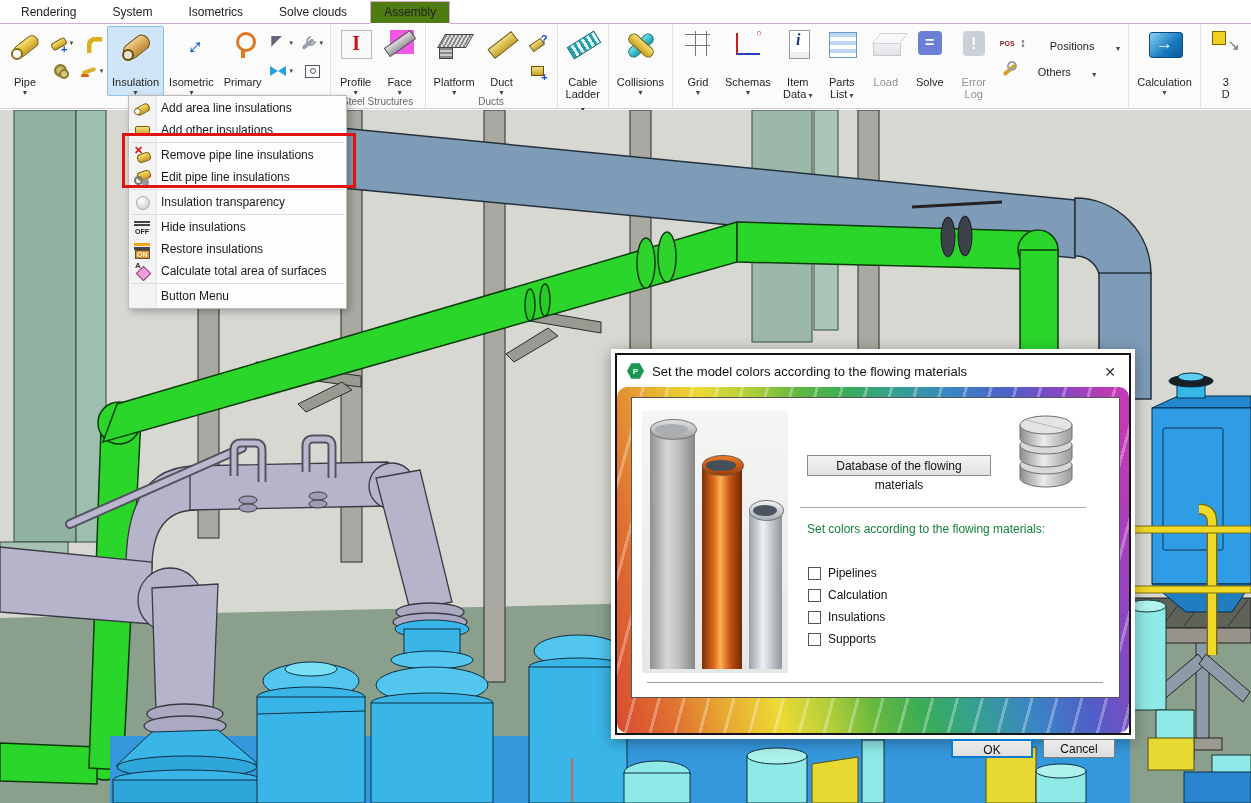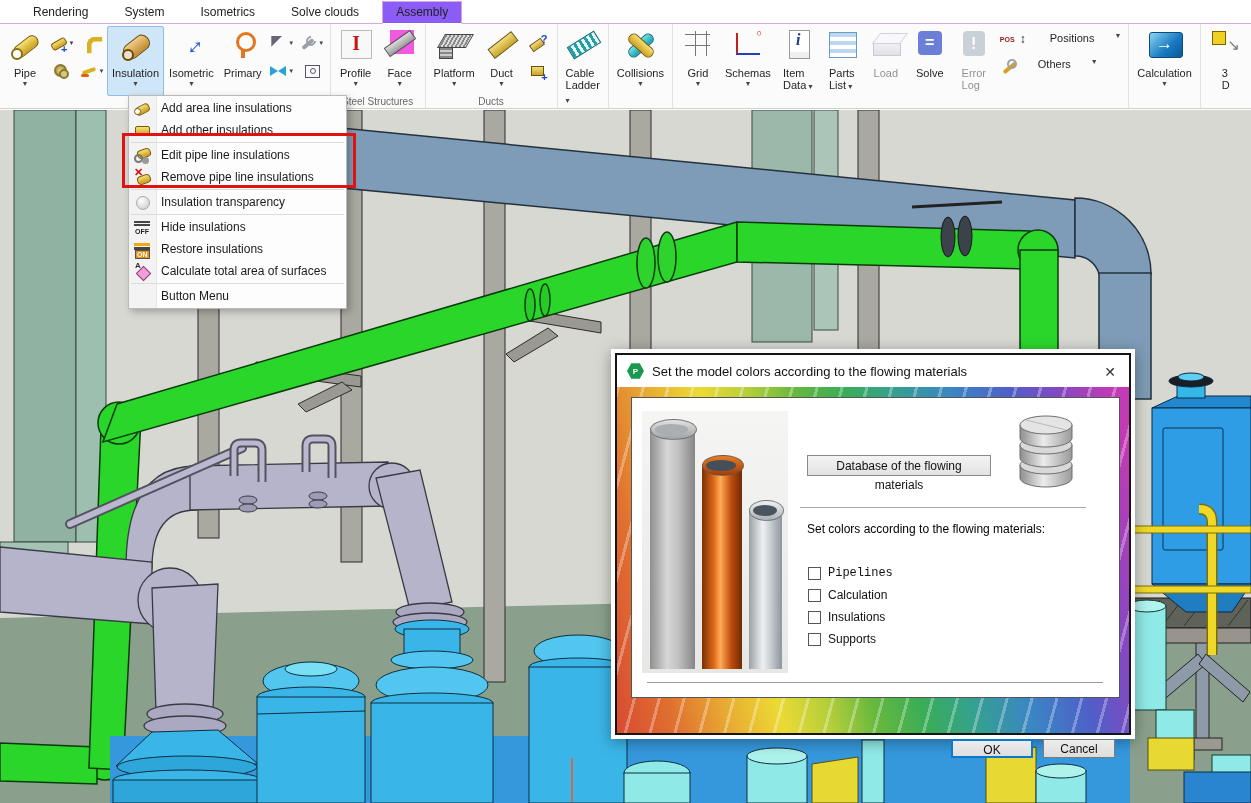--- a/index.html
+++ b/index.html
@@ -1,37 +1,37 @@
 <!DOCTYPE html>
 <html><head>
 <meta charset="utf-8">
 <style>
   html,body{margin:0;padding:0;background:#fff;}
   *{box-sizing:border-box;}
   #app{position:relative;width:1251px;height:803px;overflow:hidden;font-family:"Liberation Sans",sans-serif;background:#fff;}
 
   
-  .tabs{height:24px;display:flex;align-items:flex-end;background:#fff;border-bottom:1px solid #d9a7d9;padding-left:20px;}
+  .tabs{height:24px;display:flex;align-items:flex-end;background:#fff;border-bottom:1px solid #d9a7d9;padding-left:8px;}
   .tab{padding:3px 13px 4px;font-size:12px;color:#222;margin-right:10px;cursor:default;}
-  .tab.active{border:1px solid #d9a7d9;border-bottom:1px solid #fff;margin-bottom:-1px;background:#8b5cf6;}
+  .tab.active{border:1px solid #d9a7d9;border-bottom:1px solid #fff;margin-bottom:-1px;background:#4d7c0f;}
   .ribbon-body{height:85px;display:flex;background:#fbfbfc;border-bottom:1px solid #cfcfcf;}
   .rgroup{position:relative;display:flex;align-items:flex-start;padding:2px 3px 13px;border-right:1px solid #e3e3e5;}
   .glabel{position:absolute;bottom:1px;left:0;right:0;text-align:center;font-size:10px;color:#68686d;white-space:nowrap;}
   .btn{cursor:default;}
   .btn.big{display:flex;flex-direction:column;align-items:center;padding:1px 4px 0;min-width:42px;height:70px;font-size:11px;color:#1f1f1f;border:1px solid transparent;border-radius:2px;}
-  .btn.big .lbl{text-align:left;line-height:12px;white-space:pre-line;margin-top:6px;}
+  .btn.big .lbl{text-align:center;line-height:12px;white-space:pre-line;margin-top:15px;}
   .btn.big .arr{font-size:7px;color:#444;margin-top:1px;line-height:7px;}
   .ain{font-size:8px;color:#444;}
   .btn.hl{background:#cfe6f8;border-color:#8ebfe8;}
   .btn.dis{opacity:.5;}
   .stackcol{display:flex;flex-direction:column;gap:5px;margin:5px 1px 0;}
   .widecol{gap:6px;margin-top:6px;}
   .btn.sm{width:28px;height:23px;display:flex;align-items:center;justify-content:center;}
   .sarr{font-size:6px;color:#444;margin-left:1px;}
-  .btn.wd{display:flex;align-items:flex-start;gap:20px;font-size:11px;height:20px;padding:0 3px;color:#1f1f1f;}
+  .btn.wd{display:flex;align-items:flex-end;gap:20px;font-size:11px;height:20px;padding:0 3px;color:#1f1f1f;}
   .btn.wd .arr{font-size:7px;color:#444;}
 
   
   .ic{position:relative;width:34px;height:32px;margin:1px auto 0;flex:none;}
   .ic2{position:relative;width:18px;height:18px;flex:none;}
   .ic-pipe::before{content:"";position:absolute;left:4px;top:11px;width:26px;height:11px;border-radius:6px;background:linear-gradient(180deg,#f8e070,#caa020);border:1px solid #7a5c00;transform:rotate(-38deg);}
   .ic-pipe::after{content:"";position:absolute;left:3px;top:19px;width:8px;height:8px;border-radius:50%;background:#fff;border:2px solid #8a6c10;}
   .ic-insulation::before{content:"";position:absolute;left:3px;top:10px;width:27px;height:14px;border-radius:7px;background:linear-gradient(180deg,#f0cc88,#c08a30);border:1px solid #6a4a00;transform:rotate(-38deg);}
   .ic-insulation::after{content:"";position:absolute;left:3px;top:20px;width:8px;height:8px;border-radius:50%;background:#e8e0d0;border:2px solid #6a4a00;}
   .ic-isometric::before{content:"↔";position:absolute;left:7px;top:2px;font-size:23px;color:#1b5ac8;transform:rotate(-45deg);}
@@ -113,39 +113,39 @@
   .annotation-box{position:absolute;left:122px;top:133px;width:234px;height:55px;border:3px solid #e01212;z-index:30;pointer-events:none;}
 
   
   .dialog{position:absolute;left:611px;top:349px;width:524px;height:390px;background:#fff;box-shadow:0 3px 14px rgba(0,0,0,.35);z-index:15;padding:4px;}
   .dlg-box{position:relative;height:100%;border:2px solid #151515;background:#fff;}
   .dlg-title{height:32px;display:flex;align-items:center;padding:0 10px;gap:8px;font-size:13px;color:#111;background:#fff;}
   .dlg-appicon{width:17px;height:17px;background:#18994f;clip-path:polygon(25% 5%,75% 5%,100% 50%,75% 95%,25% 95%,0 50%);color:#fff;font:bold 8px "Liberation Sans",sans-serif;text-align:center;line-height:17px;flex:none;}
   .dlg-close{position:absolute;right:6px;top:7px;width:26px;height:20px;text-align:center;font-size:14px;line-height:20px;color:#333;cursor:default;}
   .dlg-body{position:absolute;left:0;right:0;top:32px;bottom:0;background:
      repeating-linear-gradient(105deg,rgba(255,255,255,.30) 0 3px,rgba(255,255,255,0) 3px 24px),
-     linear-gradient(76deg,#d84a32 0%,#e07030 10%,#e8aa32 19%,#ecda34 28%,#b6cf3a 36%,#66b83e 44%,#3aad57 52%,#35a28c 60%,#3a86c4 70%,#4f5fc8 80%,#8a46c2 89%,#c23ab4 97%);}
+     linear-gradient(76deg,#d84a32 0%,#e07030 10%,#e8aa32 19%,#ecda34 28%,#b6cf3a 36%,#66b83e 44%,#3aad57 52%,#35a28c 60%,#3a86c4 70%,#4f5fc8 80%,#8a46c2 89%,#c23ab4 97%); border-radius: 10px;}
   .dlg-panel{position:absolute;left:14px;top:10px;width:489px;height:301px;background:#fff;border:1px solid #555;}
   .pipes-img{position:absolute;left:10px;top:13px;width:146px;height:262px;background:linear-gradient(180deg,#f5f5f3,#e7e7e5);overflow:hidden;}
   .p3{position:absolute;}
   .p3::before{content:"";position:absolute;left:0;top:-9px;width:100%;height:19px;border-radius:50%;border:1px solid rgba(90,90,90,.7);}
   .p3::after{content:"";position:absolute;left:11%;top:-4px;width:74%;height:11px;border-radius:50%;}
   .p-gray{left:8px;top:17px;width:45px;height:241px;background:linear-gradient(90deg,#8f8f8f,#d6d6d6 38%,#c2c2c2 62%,#868686);}
   .p-gray::before{background:linear-gradient(180deg,#e2e2e2,#a2a2a2);}
   .p-gray::after{background:#a8aeb2;}
   .p-orange{left:60px;top:53px;width:40px;height:205px;background:linear-gradient(90deg,#7a3008,#e06a18 30%,#ffad55 46%,#c24e0e 72%,#6e2a06);}
   .p-orange::before{background:linear-gradient(180deg,#e87c28,#a03c08);}
   .p-orange::after{background:#454f58;}
   .p-silver{left:107px;top:98px;width:33px;height:160px;background:linear-gradient(90deg,#9aa0a6,#eef1f4 42%,#ccd2d6 62%,#8f969c);}
   .p-silver::before{background:linear-gradient(180deg,#f0f2f4,#aab0b6);}
   .p-silver::after{background:#49545e;}
   .db-btn{position:absolute;left:175px;top:57px;width:184px;height:21px;background:linear-gradient(#f4f4f4,#e2e2e2);border:1px solid #8a8a8a;font-size:12px;font-family:"Liberation Sans",sans-serif;color:#111;text-align:center;line-height:19px;cursor:default;}
   .db-img{position:absolute;left:374px;top:11px;width:80px;height:86px;background:#fff;}
   .sep1{position:absolute;left:168px;top:109px;width:286px;height:1px;background:#a8a8a8;}
-  .sec-label{position:absolute;left:175px;top:124px;font-size:12px;color:#000000;}
+  .sec-label{position:absolute;left:175px;top:124px;font-size:12px;color:#15803d;}
   .chk-row{position:absolute;left:176px;display:flex;align-items:center;gap:7px;font-size:12px;color:#111;}
   .chk{width:13px;height:13px;background:#fff;border:1px solid #555;flex:none;}
   .sep2{position:absolute;left:15px;top:284px;width:456px;height:1px;background:#9a9a9a;}
   .dlg-btn{position:absolute;height:19px;background:linear-gradient(#ececec,#dedede);border:1px solid #7a7a7a;font-size:12px;text-align:center;line-height:16px;color:#111;cursor:default;}
   .ok{left:334px;top:352px;width:82px;border:2px solid #0b79d0;}
   .cancel{left:426px;top:352px;width:72px;}
 </style>
 </head>
 <body>
 
@@ -484,26 +484,26 @@
       <div class="menu-item">
         <span class="mic mi-add-pipe-insul"></span>
         <span>Add area line insulations</span>
       </div>
       <div class="menu-item">
         <span class="mic mi-add-other"></span>
         <span>Add other insulations</span>
       </div>
       <div class="menu-div"></div>
       <div class="menu-item">
+        <span class="mic mi-remove-insul"></span>
+        <span>Remove pipe line insulations</span>
+      </div>
+      <div class="menu-item">
         <span class="mic mi-edit-insul"></span>
         <span>Edit pipe line insulations</span>
-      </div>
-      <div class="menu-item">
-        <span class="mic mi-remove-insul"></span>
-        <span>Remove pipe line insulations</span>
       </div>
       <div class="menu-div"></div>
       <div class="menu-item">
         <span class="mic mi-transparency"></span>
         <span>Insulation transparency</span>
       </div>
       <div class="menu-div"></div>
       <div class="menu-item">
         <span class="mic mi-hide"></span>
         <span>Hide insulations</span>
@@ -555,21 +555,21 @@
                 <ellipse cx="40" cy="36" rx="26" ry="9" fill="#d8d8d8"></ellipse>
                 <path d="M14,16 h52 v13 a26,9 0 0 1 -52,0 Z" fill="url(#gm)"></path>
                 <ellipse cx="40" cy="16" rx="26" ry="9" fill="#e4e4e4"></ellipse>
                 <path d="M20,11 L60,21" stroke="#b8b8b8" fill="none"></path>
               </g>
             </svg>
           </div>
           <div class="sep1"></div>
           <div class="sec-label">Set colors according to the flowing materials:</div>
           <div id="chk-list">
-              <div class="chk-row" style="top: 168px; font-family: Liberation Mono, monospace;">
+              <div class="chk-row" style="top: 168px;">
                 <span class="chk"></span>
                 <span>Pipelines</span>
               </div>
               <div class="chk-row" style="top: 190px;">
                 <span class="chk"></span>
                 <span>Calculation</span>
               </div>
               <div class="chk-row" style="top: 212px;">
                 <span class="chk"></span>
                 <span>Insulations</span>

